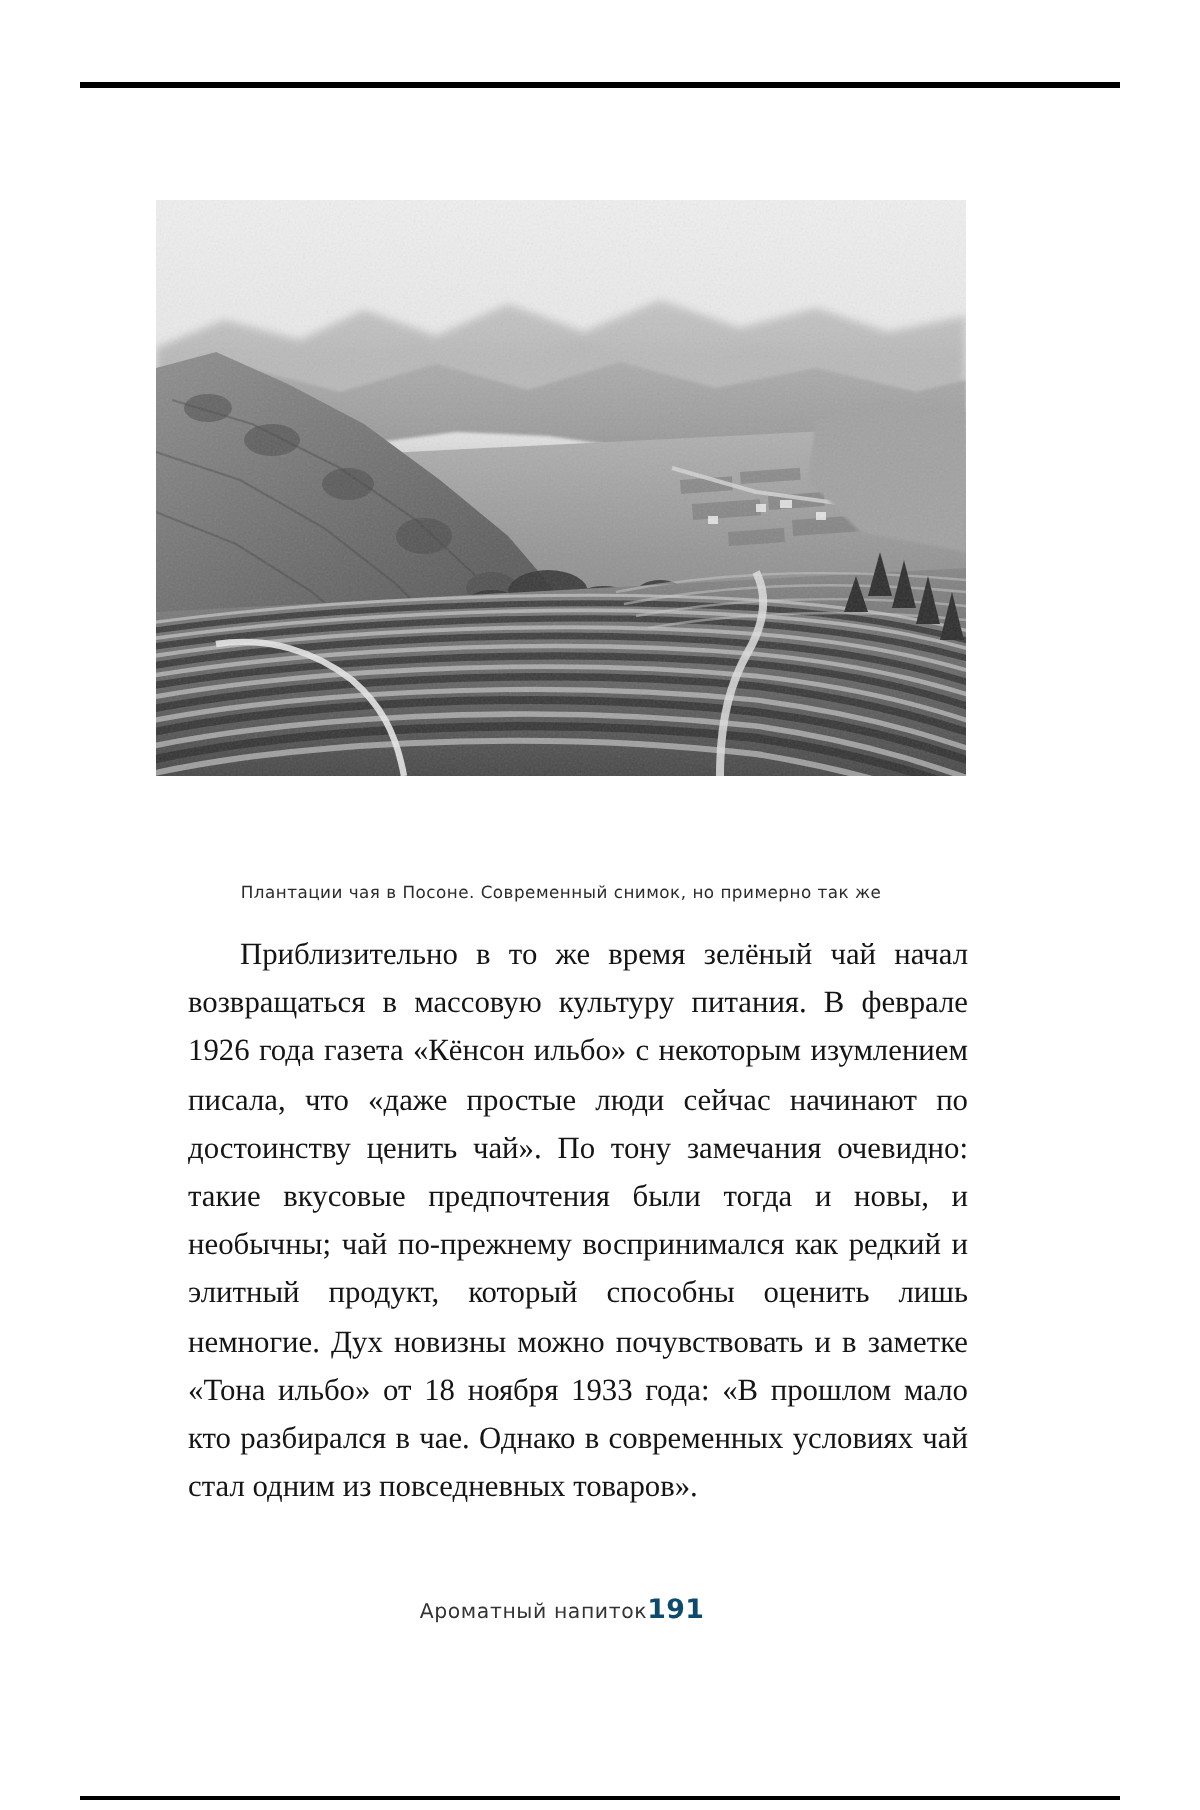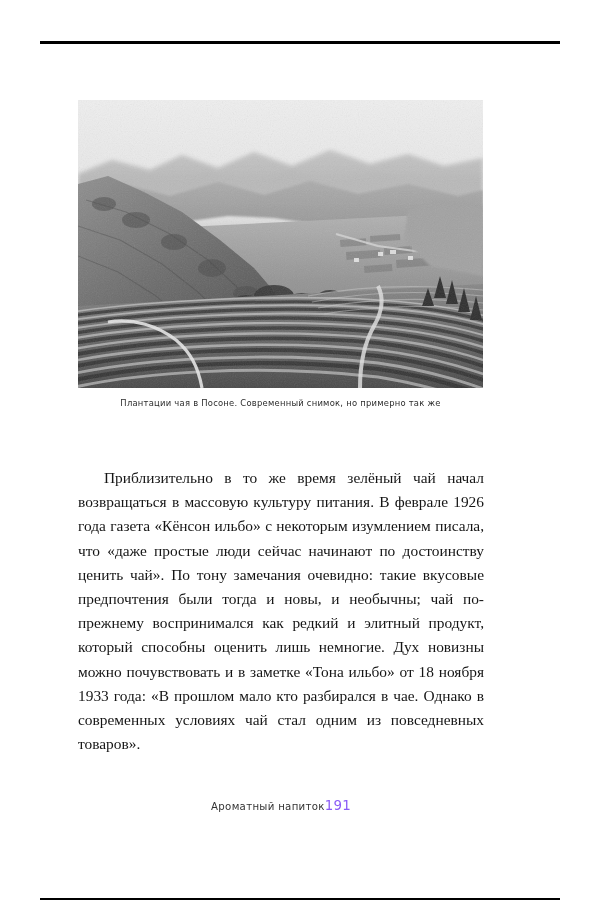--- a/index.html
+++ b/index.html
@@ -58,61 +58,61 @@
     left: 78px;
     top: 396px;
     width: 405px;
     text-align: center;
     font-family: "DejaVu Sans", "Liberation Sans", sans-serif;
     font-size: 8.4px;
     line-height: 14px;
     letter-spacing: 0.25px;
     color: #2b2b2b;
   }
-  .caption-line { display: block; white-space: nowrap; }
+  .caption-line { display: block; white-space: nowrap; margin-top: 43px; }
 
   
   .body-text {
     position: absolute;
     left: 78px;
     top: 466px;
     width: 406px;
   }
   .para {
     margin: 0;
     font-size: 15.4px;
     line-height: 24.2px;
     text-align: justify;
     text-align-last: left;
     hyphens: manual;
     color: #151515;
   }
-  .para.indent { text-indent: 26px; }
+  .para.indent { text-indent: 26px; margin-left: 16px; }
 
   
   .footer {
     position: absolute;
     left: 78px;
     top: 798px;
     width: 406px;
     display: flex;
     align-items: baseline;
     justify-content: center;
     font-family: "DejaVu Sans", "Liberation Sans", sans-serif;
   }
   .running-head {
     font-size: 10.2px;
     letter-spacing: 0.3px;
     color: #333333;
   }
   .folio {
     font-size: 13.4px;
-    font-weight: normal;
+    font-weight: bold;
     letter-spacing: 0.2px;
-    color: #8b5cf6;
+    color: #0c4a6e;
   }
 </style>
 </head>
 <body>
 
 <div class="page">
 
   <div class="rule rule-top"></div>
 
   <div class="figure">

